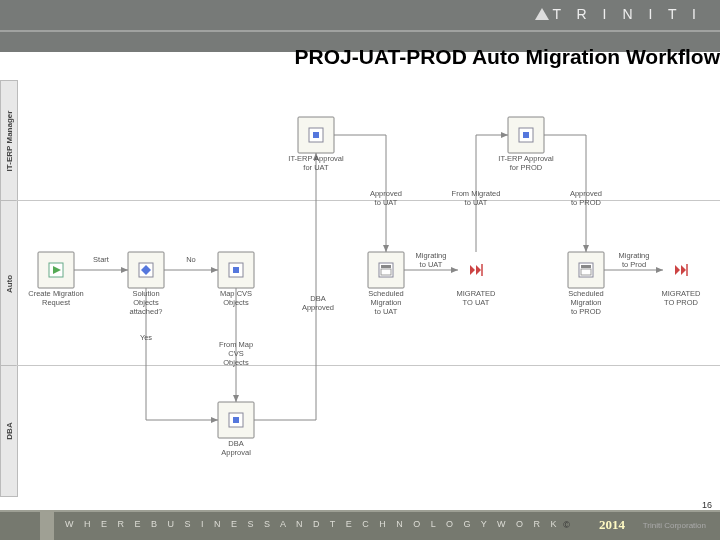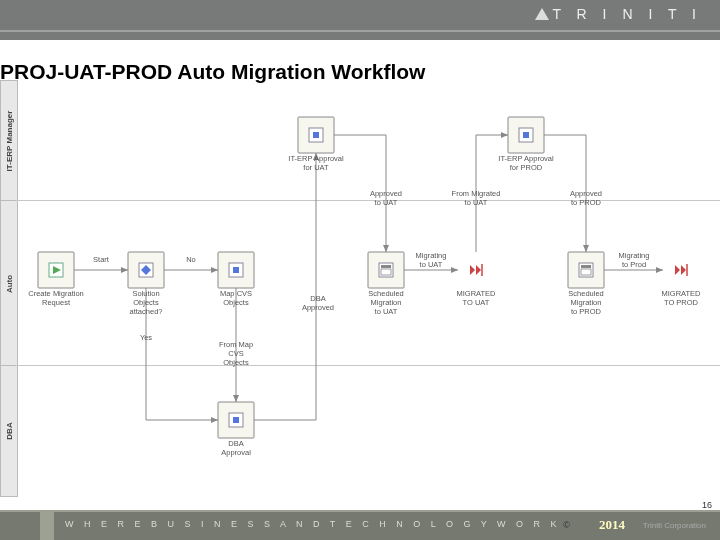--- a/index.html
+++ b/index.html
@@ -1,20 +1,20 @@
 <!DOCTYPE html>
 <html><head>
 <meta charset="utf-8">
 <style>
   html,body{margin:0;padding:0;width:720px;height:540px;background:#fff;font-family:Arial,Helvetica,sans-serif;overflow:hidden;}
-  .header{position:absolute;top:0;left:0;right:0;height:40px;background:#777a78;}
+  .header{position:absolute;top:0;left:0;right:0;height:52px;background:#777a78;}
   .header .stripe{position:absolute;left:0;right:0;top:30px;height:2px;background:#a0a2a0;}
   .logo{position:absolute;right:18px;top:6px;color:#eee;font-size:14px;letter-spacing:6px;font-weight:300;}
   .logo-tri{display:inline-block;width:0;height:0;border-left:7px solid transparent;border-right:7px solid transparent;border-bottom:12px solid #ddd;margin-right:3px;vertical-align:-1px;}
-  .title{position:absolute;top:45px;left:0;right:0;text-align:left;font-size:21px;font-weight:bold;color:#000;margin-top:15px;}
+  .title{position:absolute;top:45px;left:0;right:0;text-align:right;font-size:21px;font-weight:bold;color:#000;}
   .stage{position:absolute;top:80px;left:0;right:0;bottom:35px;}
   .lane-lbl{position:absolute;left:0;width:16px;background:#e8e8e8;border:1px solid #bbb;font-size:8px;text-align:center;}
   .lane-lbl span{position:absolute;left:50%;top:50%;transform:translate(-50%,-50%) rotate(-90deg);white-space:nowrap;font-weight:bold;color:#444;}
   .lane-sep{position:absolute;left:16px;right:0;height:0;border-top:1px solid #c7c7c7;}
   svg.flow{position:absolute;left:16px;top:0;right:0;bottom:0;width:704px;height:425px;}
   .node-box{fill:#f7f7f0;stroke:#888;stroke-width:1;}
   .node-lbl{font-size:7.5px;fill:#555;text-anchor:middle;}
   .edge-lbl{font-size:7.5px;fill:#555;text-anchor:middle;}
   .edge{stroke:#888;stroke-width:1;fill:none;}
   .footer{position:absolute;bottom:0;left:0;right:0;height:30px;background:#76796f;color:#e5e5e0;font-size:10px;}

